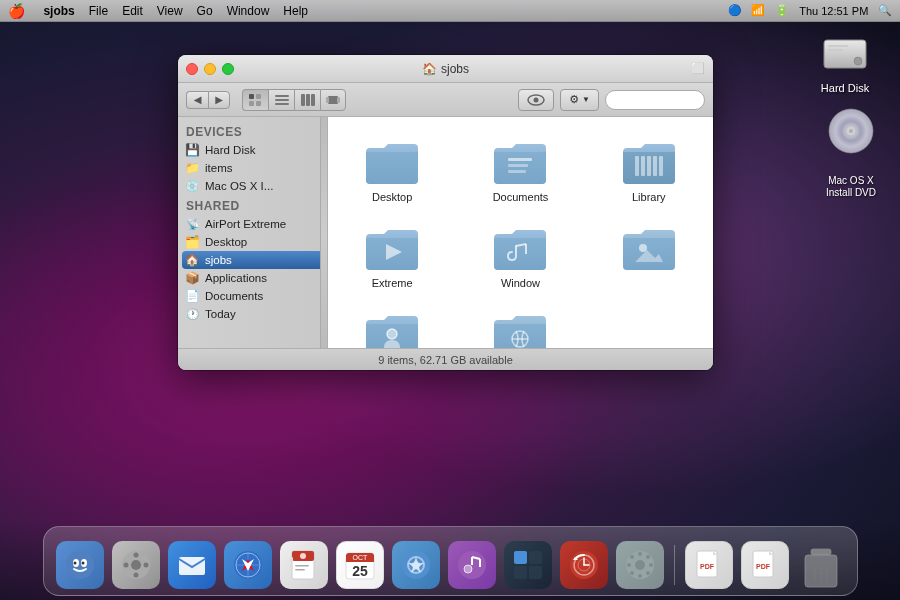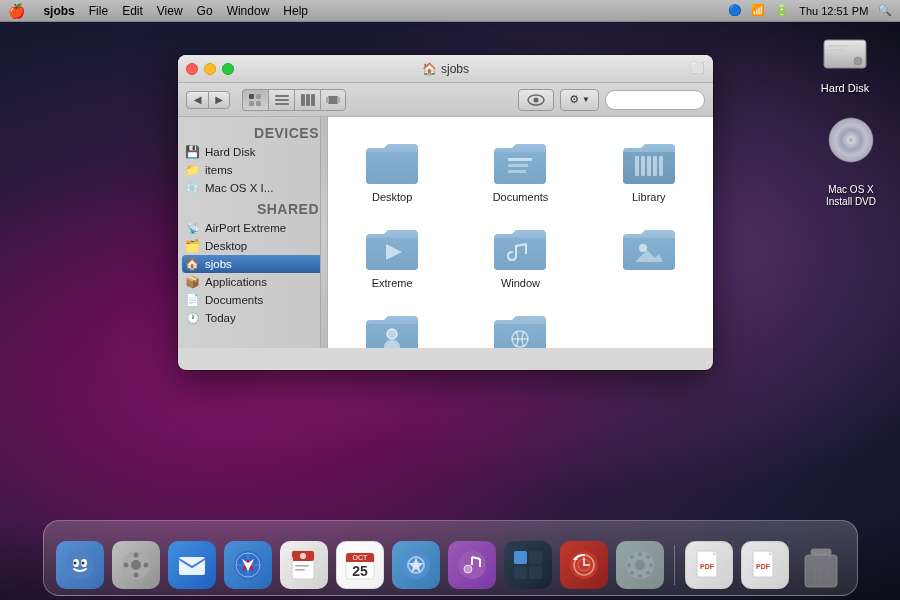--- a/index.html
+++ b/index.html
@@ -258,27 +258,26 @@
       position: absolute;
       right: 0;
       top: 0;
       bottom: 0;
       width: 6px;
       background: linear-gradient(to bottom, #bbb 0%, #ccc 50%, #bbb 100%);
       border-left: 1px solid #aaa;
     }
 
     .sidebar-section-title {
-      font-size: 14px;
+      font-size: 12px;
       font-weight: 700;
       color: #666;
       padding: 4px 8px 2px;
       text-transform: uppercase;
       letter-spacing: 0.5px;
-      text-align: right;
     }
     .sidebar-item {
       display: flex;
       align-items: center;
       gap: 5px;
       padding: 2px 8px;
       font-size: 11.5px;
       color: #222;
       cursor: pointer;
       white-space: nowrap;
@@ -371,21 +370,21 @@
       padding-bottom: 4px;
       background: linear-gradient(to top, rgba(0,0,0,0.3), transparent);
     }
     .dock-container {
       display: flex;
       align-items: flex-end;
       gap: 4px;
       background: linear-gradient(to bottom, rgba(255,255,255,0.2), rgba(255,255,255,0.1));
       border: 1px solid rgba(255,255,255,0.3);
       border-radius: 16px;
-      padding: 16px 10px 6px;
+      padding: 10px 10px 6px;
       backdrop-filter: blur(10px);
     }
     .dock-item {
       width: 52px;
       height: 52px;
       display: flex;
       flex-direction: column;
       align-items: center;
       justify-content: flex-end;
       cursor: pointer;
@@ -461,21 +460,21 @@
         </linearGradient>
       </defs>
       <circle cx="35" cy="24" r="4" fill="#999" stroke="#777" stroke-width="0.5"></circle>
       <rect x="5" y="8" width="20" height="2" rx="1" fill="#ccc"></rect>
       <rect x="5" y="12" width="15" height="2" rx="1" fill="#ccc"></rect>
     </svg>
   </div>
   <span>Hard Disk</span>
 </div>
 
-<div class="desktop-icon dvd-icon" style="top:116px; right:14px;gap:20px;">
+<div class="desktop-icon dvd-icon" style="top:107px; right:14px;gap:20px;">
   <div class="icon-img">
     <svg width="48" height="48" viewBox="0 0 48 48">
       <defs>
         <radialGradient id="dvdgrad" cx="50%" cy="50%" r="50%">
           <stop offset="0%" stop-color="#e0e0e0"></stop>
           <stop offset="20%" stop-color="#c8c8d8"></stop>
           <stop offset="45%" stop-color="#a0a0b8"></stop>
           <stop offset="70%" stop-color="#c0c0d0"></stop>
           <stop offset="100%" stop-color="#a8a8b8"></stop>
         </radialGradient>
@@ -752,20 +751,23 @@
             <path d="M24 21 Q28 29 24 37" fill="none" stroke="rgba(255,255,255,0.6)" stroke-width="1.5"></path>
             <path d="M32 21 Q28 29 32 37" fill="none" stroke="rgba(255,255,255,0.6)" stroke-width="1.5"></path>
           </svg>
         </div>
 
       </div>
 
     </div>
   </div>
 
+  <div class="status-bar">
+    <span>9 items, 62.71 GB available</span>
+  </div>
 </div>
 
 <div class="dock">
   <div class="dock-container">
 
     <div class="dock-item">
       <div class="dock-icon finder-dock">
         <svg width="32" height="32" viewBox="0 0 32 32">
           <circle cx="16" cy="16" r="14" fill="#5080c0"></circle>
           <ellipse cx="12" cy="14" rx="3" ry="4" fill="white"></ellipse>

